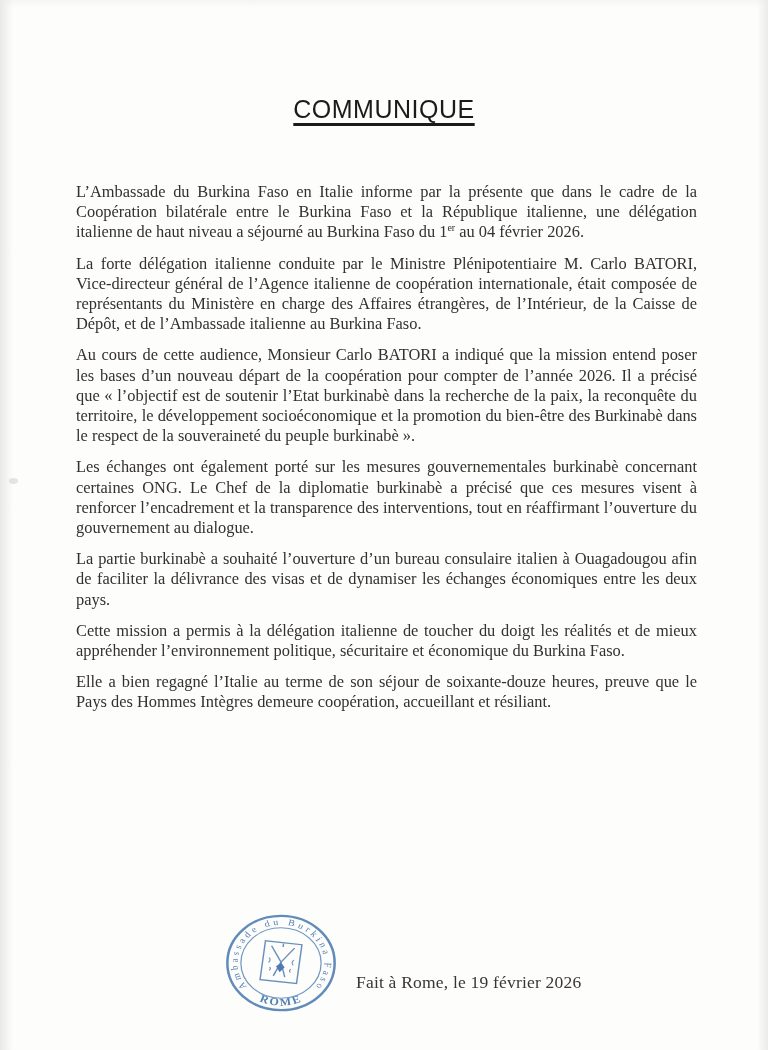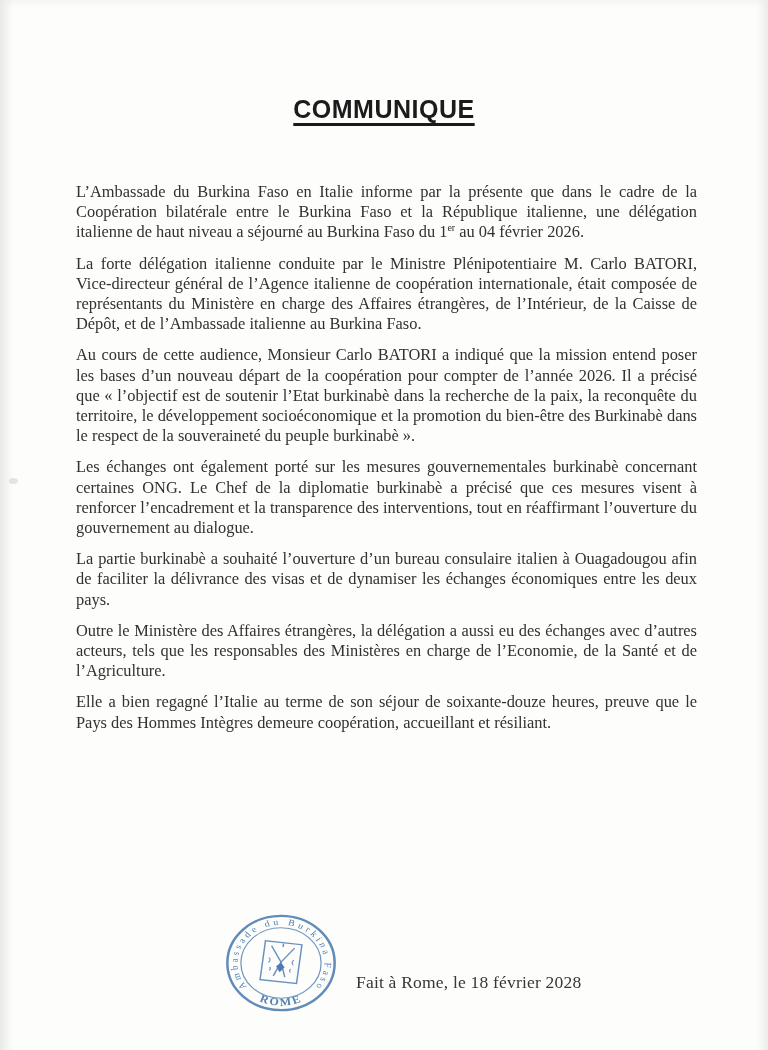--- a/index.html
+++ b/index.html
@@ -24,21 +24,21 @@
   }
   .doc-title {
     position: absolute;
     top: 95px;
     left: 0;
     width: 100%;
     margin: 0;
     text-align: center;
     font-family: "Liberation Sans", sans-serif;
     font-size: 25px;
-    font-weight: 700;
+    font-weight: 400;
     letter-spacing: 0.5px;
     color: #1b1b1b;
     text-decoration: underline;
     text-decoration-thickness: 2.5px;
     text-underline-offset: 5px;
   }
   .content {
     position: absolute;
     top: 182px;
     left: 76px;
@@ -87,21 +87,21 @@
 <div class="page">
 
   <h1 class="doc-title">COMMUNIQUE</h1>
 
   <div class="content" id="paragraphs">
       <p><span>L’Ambassade du Burkina Faso en Italie informe par la présente que dans le cadre de la Coopération bilatérale entre le Burkina Faso et la République italienne, une délégation italienne de haut niveau a séjourné au Burkina Faso du 1</span><sup>er</sup><span> au 04 février 2026.</span></p>
       <p><span>La forte délégation italienne conduite par le Ministre Plénipotentiaire M. Carlo BATORI, Vice-directeur général de l’Agence italienne de coopération internationale, était composée de représentants du Ministère en charge des Affaires étrangères, de l’Intérieur, de la Caisse de Dépôt, et de l’Ambassade italienne au Burkina Faso.</span></p>
       <p><span>Au cours de cette audience, Monsieur Carlo BATORI a indiqué que la mission entend poser les bases d’un nouveau départ de la coopération pour compter de l’année 2026. Il a précisé que « l’objectif est de soutenir l’Etat burkinabè dans la recherche de la paix, la reconquête du territoire, le développement socioéconomique et la promotion du bien-être des Burkinabè dans le respect de la souveraineté du peuple burkinabè ».</span></p>
       <p><span>Les échanges ont également porté sur les mesures gouvernementales burkinabè concernant certaines ONG. Le Chef de la diplomatie burkinabè a précisé que ces mesures visent à renforcer l’encadrement et la transparence des interventions, tout en réaffirmant l’ouverture du gouvernement au dialogue.</span></p>
       <p><span>La partie burkinabè a souhaité l’ouverture d’un bureau consulaire italien à Ouagadougou afin de faciliter la délivrance des visas et de dynamiser les échanges économiques entre les deux pays.</span></p>
-      <p><span>Outre le Ministère des Affaires étrangères, la délégation a aussi eu des échanges avec d’autres acteurs, tels que les responsables des Ministères en charge de l’Economie, de la Santé et de l’Agriculture.</span></p>
+      <p><span>Cette mission a permis à la délégation italienne de toucher du doigt les réalités et de mieux appréhender l’environnement politique, sécuritaire et économique du Burkina Faso.</span></p>
       <p><span>Elle a bien regagné l’Italie au terme de son séjour de soixante-douze heures, preuve que le Pays des Hommes Intègres demeure coopération, accueillant et résiliant.</span></p>
     </div>
 
   <div class="scan-smudge"></div>
 
   <div class="stamp">
     <svg viewBox="0 0 120 120" preserveAspectRatio="none">
       <defs>
         <path id="arc-top" d="M 28.2 91.8 A 45 45 0 1 1 91.8 91.8" fill="none"></path>
         <path id="arc-bottom" d="M 31.3 101 A 50 50 0 0 0 88.7 101" fill="none"></path>
@@ -119,15 +119,15 @@
         <path d="M48 41 L60 59 L72 41"></path>
         <path d="M60 59 L54 76 M60 59 L66 76"></path>
         <path d="M60 37 v4"></path>
         <path d="M47 55 q3 3 0 6 M73 55 q-3 3 0 6" stroke-width="1.1"></path>
         <path d="M49 66 q2 2 0 4 M71 66 q-2 2 0 4" stroke-width="1.1"></path>
         <path d="M60 60 l4.5 4.5 L60 71 l-4.5 -6.5 z" fill="#2e5fa4" stroke="none"></path>
       </g>
     </svg>
   </div>
 
-  <div class="date-line">Fait à Rome, le 18 février 2028</div>
+  <div class="date-line">Fait à Rome, le 19 février 2026</div>
 
 </div>
 
 </body></html>

